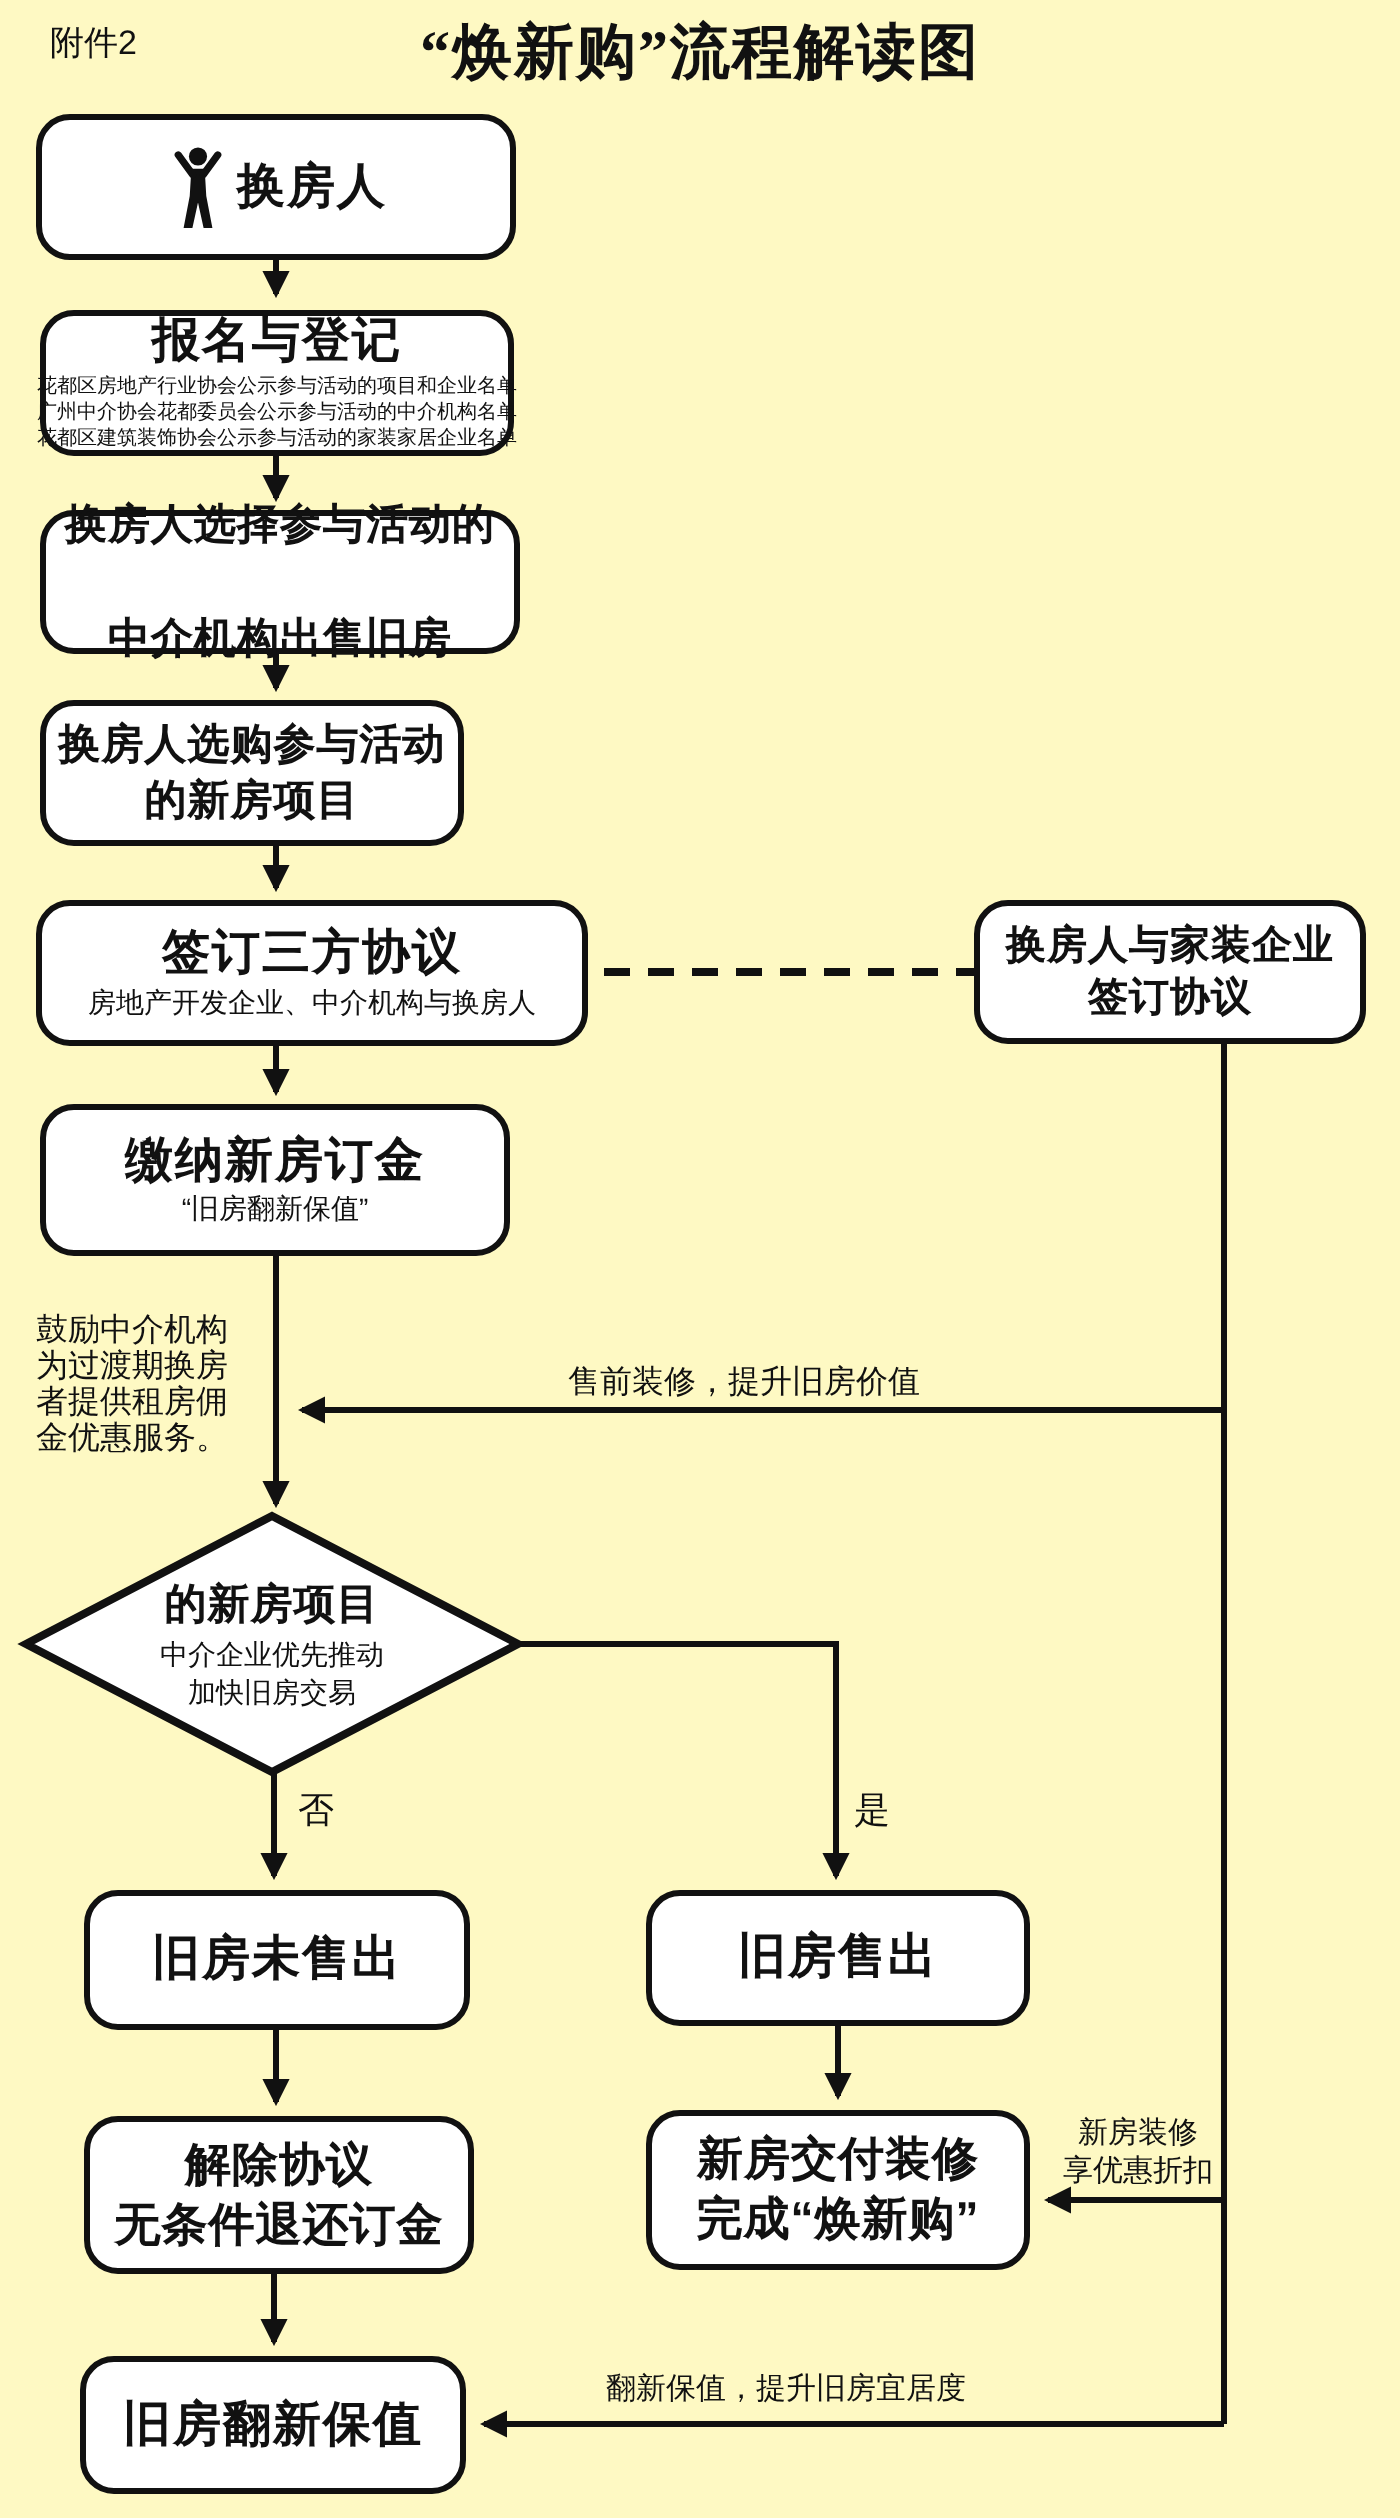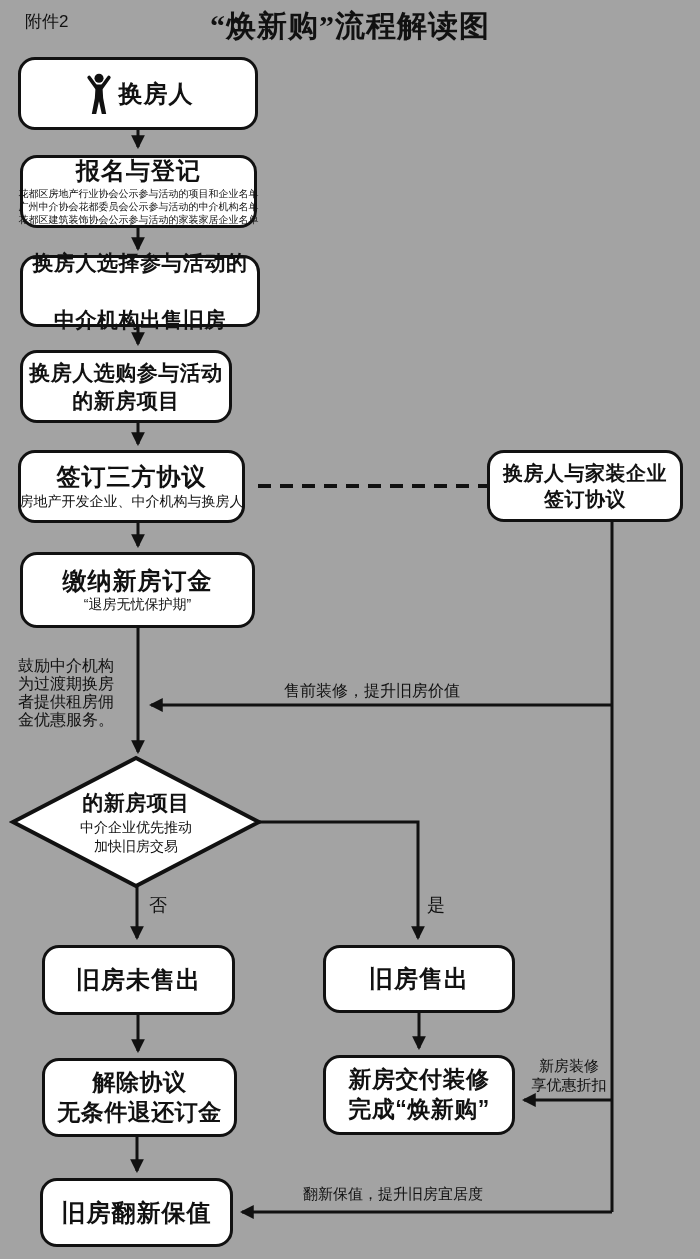--- a/index.html
+++ b/index.html
@@ -1,16 +1,16 @@
 <!DOCTYPE html>
 <html><head>
 <meta charset="utf-8">
 <style>
   html,body{margin:0;padding:0;background:#fff;}
-  #page{position:relative;width:700px;height:1259px;background:#a3a3a3;overflow:hidden;
+  #page{position:relative;width:700px;height:1259px;background:#fef9c3;overflow:hidden;
         font-family:"Liberation Sans",sans-serif;color:#111;}
   #wires{position:absolute;left:0;top:0;z-index:0;}
   .hdr-att{position:absolute;left:25px;top:10px;font-size:17px;}
   .hdr-title{position:absolute;left:0;right:0;top:6px;text-align:center;
              font-family:"Liberation Serif",serif;font-weight:bold;font-size:30px;letter-spacing:1px;}
   .node{position:absolute;background:#fff;border:3.5px solid #111;border-radius:17px;
         display:flex;flex-direction:column;align-items:center;justify-content:center;
         text-align:center;z-index:2;box-sizing:border-box;}
   .t-big{font-weight:bold;font-size:24px;letter-spacing:1px;line-height:1.15;}
   .t-mid{font-weight:bold;font-size:21px;letter-spacing:0.5px;line-height:1.3;}
@@ -79,28 +79,28 @@
   <div class="node" style="left:20px;top:255px;width:240px;height:72px;gap:29px;">
     <div class="t-mid">换房人选择参与活动的</div>
     <div class="t-mid">中介机构出售旧房</div>
   </div>
 
   <div class="node" style="left:20px;top:350px;width:212px;height:73px;">
     <div class="t-mid">换房人选购参与活动</div>
     <div class="t-mid">的新房项目</div>
   </div>
 
-  <div class="node" style="left:18px;top:450px;width:227px;height:73px;">
+  <div class="node" style="left:18px;top:450px;width:276px;height:73px;">
     <div class="t-big">签订三方协议</div>
     <div class="t-sub" style="white-space:nowrap;">房地产开发企业、中介机构与换房人</div>
   </div>
 
   <div class="node" style="left:20px;top:552px;width:235px;height:76px;">
     <div class="t-big">缴纳新房订金</div>
-    <div class="t-sub" style="margin-top:0;">“退房无忧保护期”</div>
+    <div class="t-sub" style="margin-top:0;">“旧房翻新保值”</div>
   </div>
 
   <div class="node" style="left:487px;top:450px;width:196px;height:72px;">
     <div class="t-mid" style="font-size:20px;">换房人与家装企业</div>
     <div class="t-mid" style="font-size:20px;">签订协议</div>
   </div>
 
   <div class="diamond-text">
     <div class="t-mid" style="font-size:21px;">的新房项目</div>
     <div class="t-sub">中介企业优先推动</div>

